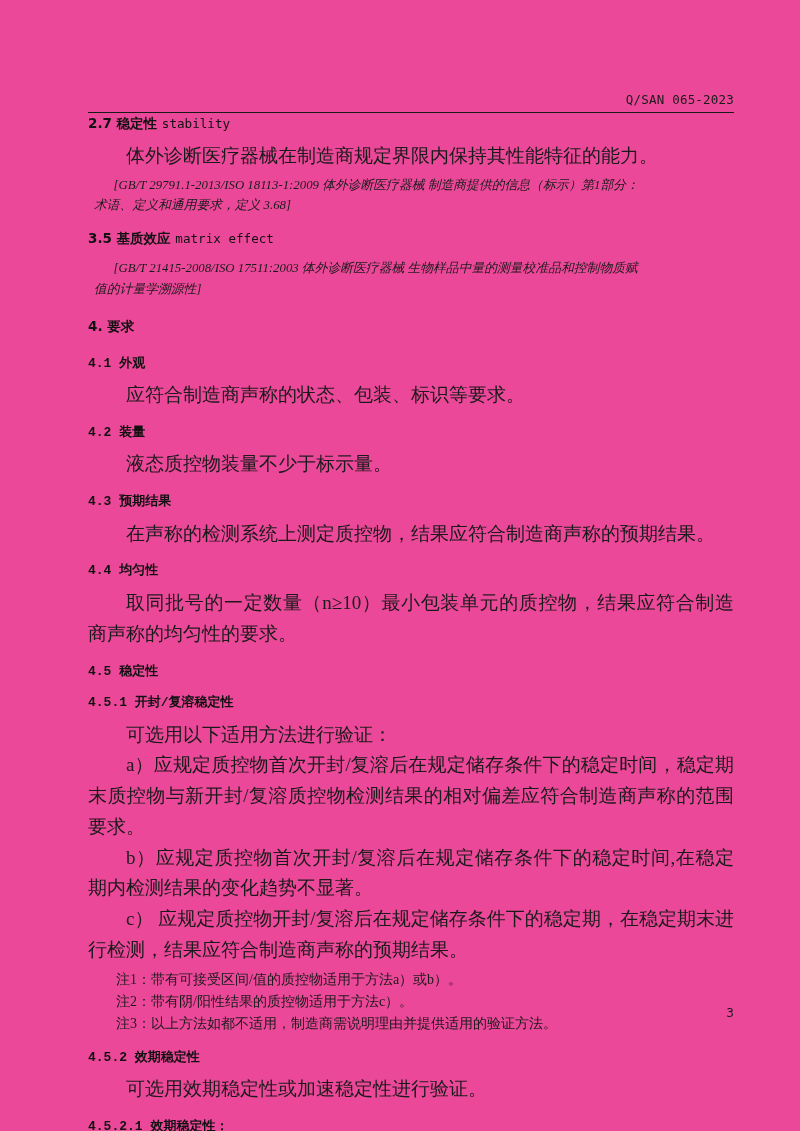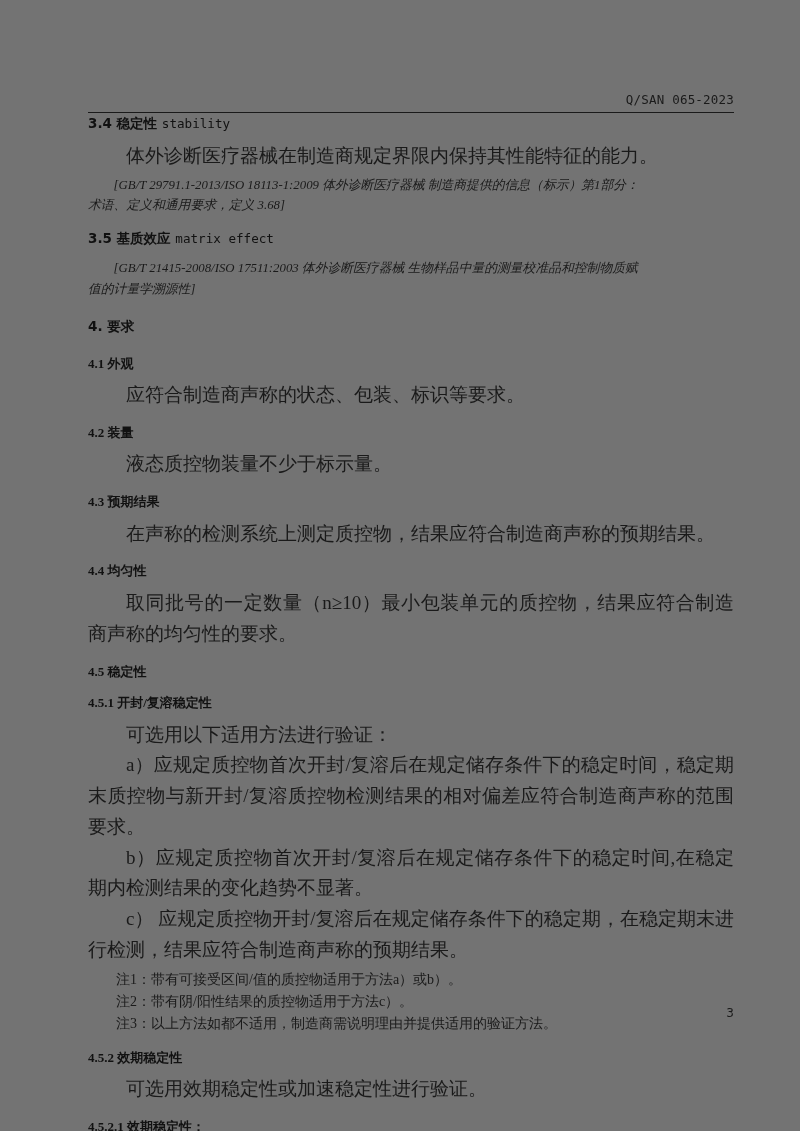--- a/index.html
+++ b/index.html
@@ -4,21 +4,21 @@
 <style>
   html, body {
     margin: 0;
     padding: 0;
     background: #b8b8b8;
   }
   .page {
     position: relative;
     width: 800px;
     height: 1131px;
-    background: #737373;
+    background: #ec4899;
     margin: 0 auto;
     box-sizing: border-box;
     font-family: "Liberation Serif", "DejaVu Serif", serif;
     color: #1a1a1a;
     overflow: hidden;
   }
   .content {
     position: absolute;
     left: 88px;
     top: 0;
@@ -51,21 +51,21 @@
   .h-sec {
     font-family: "DejaVu Sans", "Liberation Sans", sans-serif;
     font-size: 13.5px;
     font-weight: 600;
     margin: 0;
     padding: 0;
     line-height: 1.5;
     color: #111;
   }
   .h-sub {
-    font-family: Liberation Serif, serif;
+    font-family: Liberation Mono, monospace;
     font-size: 13px;
     font-weight: 600;
     line-height: 1.5;
     color: #111;
   }
   .para {
     font-family: "Liberation Serif", "DejaVu Serif", serif;
     font-size: 19px;
     line-height: 1.62;
     text-align: justify;
@@ -81,21 +81,21 @@
   }
   .bracket {
     font-family: "Liberation Serif", "DejaVu Serif", serif;
     font-size: 12.8px;
     line-height: 1.6;
     text-align: justify;
     text-indent: 2em;
     color: #1a1a1a;
     font-style: italic;
   }
-  .bracket.cont { text-indent: 0; }
+  .bracket.cont { text-indent: 0; margin-left: 6px; }
   .gap-s { height: 7px; }
   .gap-m { height: 12px; }
   .gap-l { height: 17px; }
   .gap-xs { height: 3px; }
   .pagenum {
     position: absolute;
     right: 0;
     top: 1006px;
     font-family: "DejaVu Sans", "Liberation Sans", sans-serif;
     font-size: 12px;
@@ -112,21 +112,21 @@
 
 <div class="page">
   <div class="content">
 
     <div class="header">Q/SAN 065-2023</div>
     <div class="header-rule"></div>
 
     <div class="body">
 
       <div class="h-sec">
-        <span>3.4 稳定性</span>
+        <span>2.7 稳定性</span>
         <span class="mono">stability</span>
       </div>
       <div class="gap-s"></div>
       <div class="para indent1">体外诊断医疗器械在制造商规定界限内保持其性能特征的能力。</div>
       <div class="gap-xs"></div>
       <div class="bracket">[GB/T 29791.1-2013/ISO 18113-1:2009 体外诊断医疗器械 制造商提供的信息（标示）第1部分：</div>
       <div class="bracket cont">术语、定义和通用要求，定义 3.68]</div>
 
       <div class="gap-m"></div>
 

